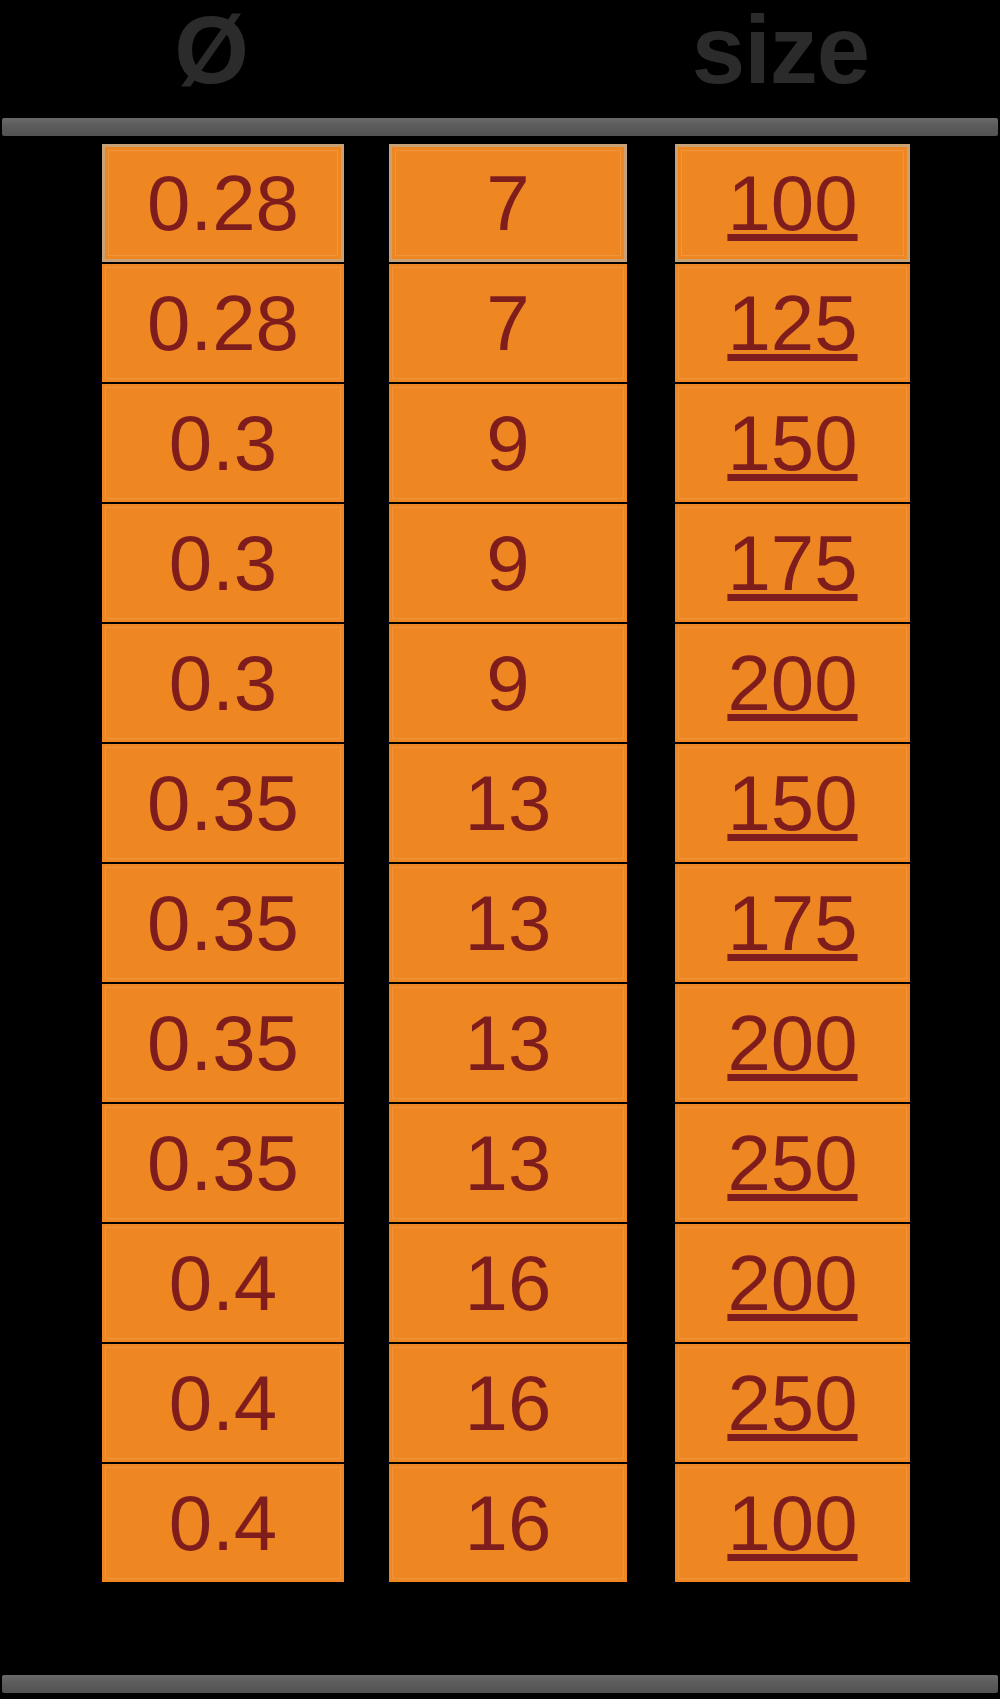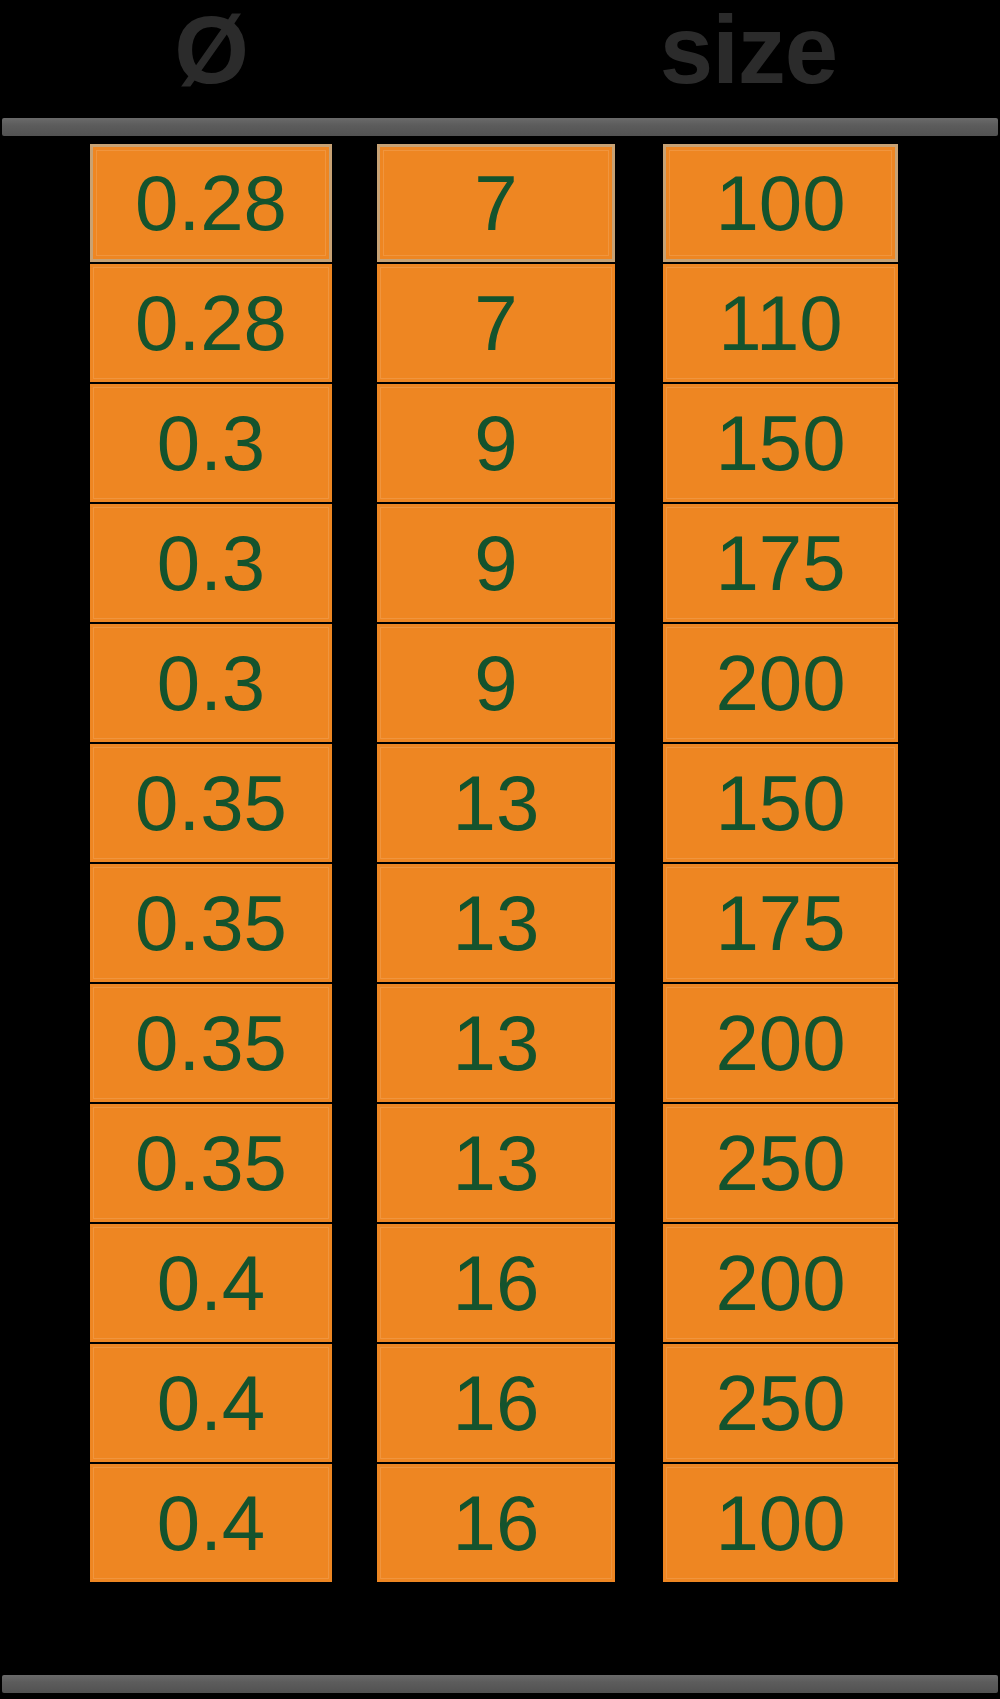--- a/index.html
+++ b/index.html
@@ -37,21 +37,21 @@
     text-align: center;
     font-weight: bold;
     font-size: 96px;
     color: #2b2b2b;
     letter-spacing: -1px;
     white-space: nowrap;
     user-select: none;
   }
   .header-cell.h-dia  { left: 90px;  width: 242px; }
   .header-cell.h-kg   { left: 377px; width: 238px; }
-  .header-cell.h-size { left: 631px; width: 235px; }
+  .header-cell.h-size { left: 663px; width: 235px; }
 
   
   .rule {
     position: absolute;
     left: 2px;
     width: 996px;
     height: 18px;
     background: linear-gradient(to bottom, #6a6a6a 0%, #5c5c5c 40%, #525252 100%);
     border-radius: 2px;
   }
@@ -73,42 +73,43 @@
   .cell {
     position: absolute;
     top: 0;
     height: 118px;
     background: #ee8622;
     border: 2px solid #f4a css;
     box-sizing: border-box;
     display: flex;
     align-items: center;
     justify-content: center;
-    color: #14532d;
+    color: #7f1d1d;
     font-size: 76px;
     font-weight: 400;
     letter-spacing: 0px;
     line-height: 1;
     user-select: none;
     overflow: hidden;
+    margin-left: 12px;
   }
   
   .cell::before {
     content: "";
     position: absolute;
     left: 3px;
     right: 3px;
     top: 3px;
     bottom: 3px;
     border: 1px solid rgba(255, 255, 255, 0.13);
     pointer-events: none;
   }
   .cell.c-dia  { left: 90px;  width: 242px; }
   .cell.c-kg   { left: 377px; width: 238px; }
-  .cell.c-size { left: 663px; width: 235px; }
+  .cell.c-size { left: 663px; width: 235px; text-decoration: underline; }
 
   .data-row.selected .cell {
     border: 3px solid #c8a274;
   }
 
   
   .cell.c-dia  { font-size: 78px; }
   .cell.c-kg   { font-size: 78px; }
   .cell.c-size { font-size: 78px; }
 </style>
@@ -126,21 +127,21 @@
 
   <div class="table-body" id="table-body">
       <div class="data-row selected">
         <div class="cell c-dia">0.28</div>
         <div class="cell c-kg">7</div>
         <div class="cell c-size">100</div>
       </div>
       <div class="data-row">
         <div class="cell c-dia">0.28</div>
         <div class="cell c-kg">7</div>
-        <div class="cell c-size">110</div>
+        <div class="cell c-size">125</div>
       </div>
       <div class="data-row">
         <div class="cell c-dia">0.3</div>
         <div class="cell c-kg">9</div>
         <div class="cell c-size">150</div>
       </div>
       <div class="data-row">
         <div class="cell c-dia">0.3</div>
         <div class="cell c-kg">9</div>
         <div class="cell c-size">175</div>

